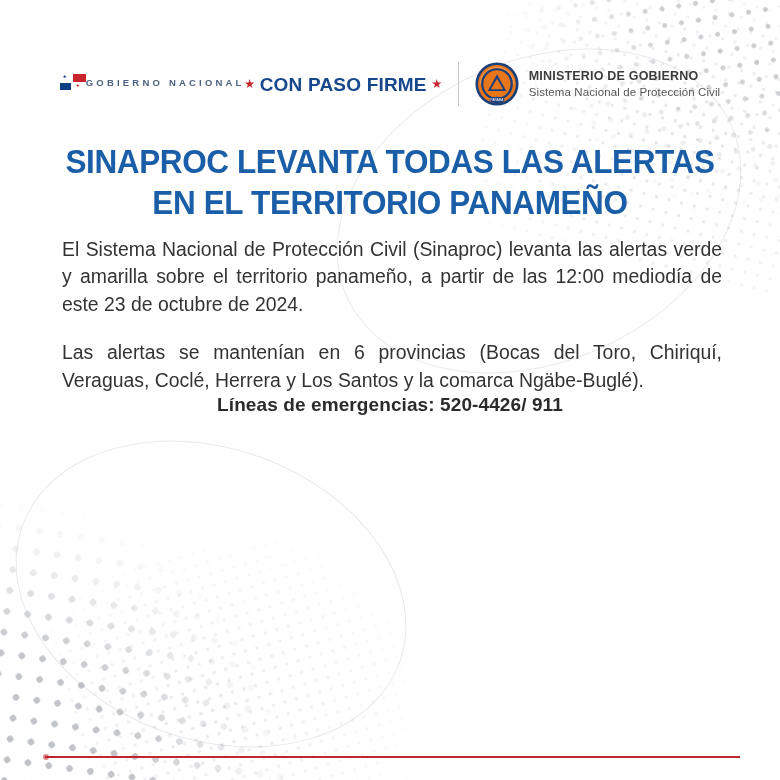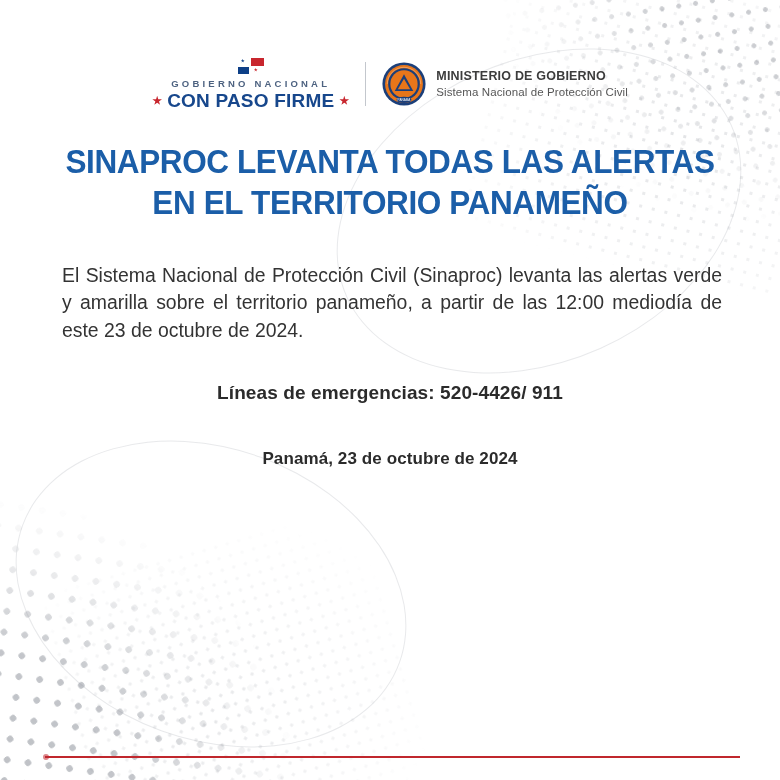--- a/index.html
+++ b/index.html
@@ -106,21 +106,21 @@
   .header {
     display: flex;
     align-items: center;
     justify-content: center;
     gap: 16px;
     padding-top: 56px;
     height: 56px;
   }
   .gov-logo {
     display: flex;
-    flex-direction: column;
+    flex-direction: row;
     align-items: center;
     line-height: 1;
   }
   .gov-flag {
     position: relative;
     width: 26px;
     height: 16px;
     margin-bottom: 5px;
   }
   .gov-flag i {
@@ -201,35 +201,34 @@
     font-size: 33.5px;
     font-weight: 700;
     line-height: 1.22;
     letter-spacing: -0.4px;
     transform: scaleX(0.94);
   }
   .headline .l2 { display: block; }
 
   
   .body-copy {
-    margin: 38px 58px 0 62px;
+    margin: 12px 58px 0 62px;
     color: #333333;
     font-size: 19.4px;
     line-height: 1.42;
     text-align: justify;
     text-justify: inter-word;
   }
   .body-copy p {
     margin: 0 0 21px 0;
   }
   .body-copy p:last-child { margin-bottom: 0; }
 
   
   .emergency-line {
-    margin-top: 38px;
     text-align: center;
     font-size: 19px;
     font-weight: 700;
     color: #2b2b2b;
     letter-spacing: 0.1px;
   }
   .place-date {
     margin-top: 45px;
     text-align: center;
     font-size: 17px;
@@ -314,21 +313,21 @@
 
   </div>
 
   <h1 class="headline">
     <span class="l1">SINAPROC LEVANTA TODAS LAS ALERTAS</span>
     <span class="l2">EN EL TERRITORIO PANAMEÑO</span>
   </h1>
 
   <div class="body-copy">
     <p>El Sistema Nacional de Protección Civil (Sinaproc) levanta las alertas  verde y amarilla sobre el territorio panameño, a partir de las 12:00 mediodía de este 23 de octubre de 2024.</p>
+    <p>Las alertas se mantenían en 6 provincias (Bocas del Toro, Chiriquí, Veraguas, Coclé, Herrera y Los Santos y la comarca Ngäbe-Buglé).</p>
   </div>
 
   <div class="emergency-line">Líneas de emergencias: 520-4426/ 911</div>
 
-  <div class="place-date">Panamá, 23 de octubre de 2024</div>
 
   <div class="bottom-rule"></div>
 
 </div>
 
 </body></html>

